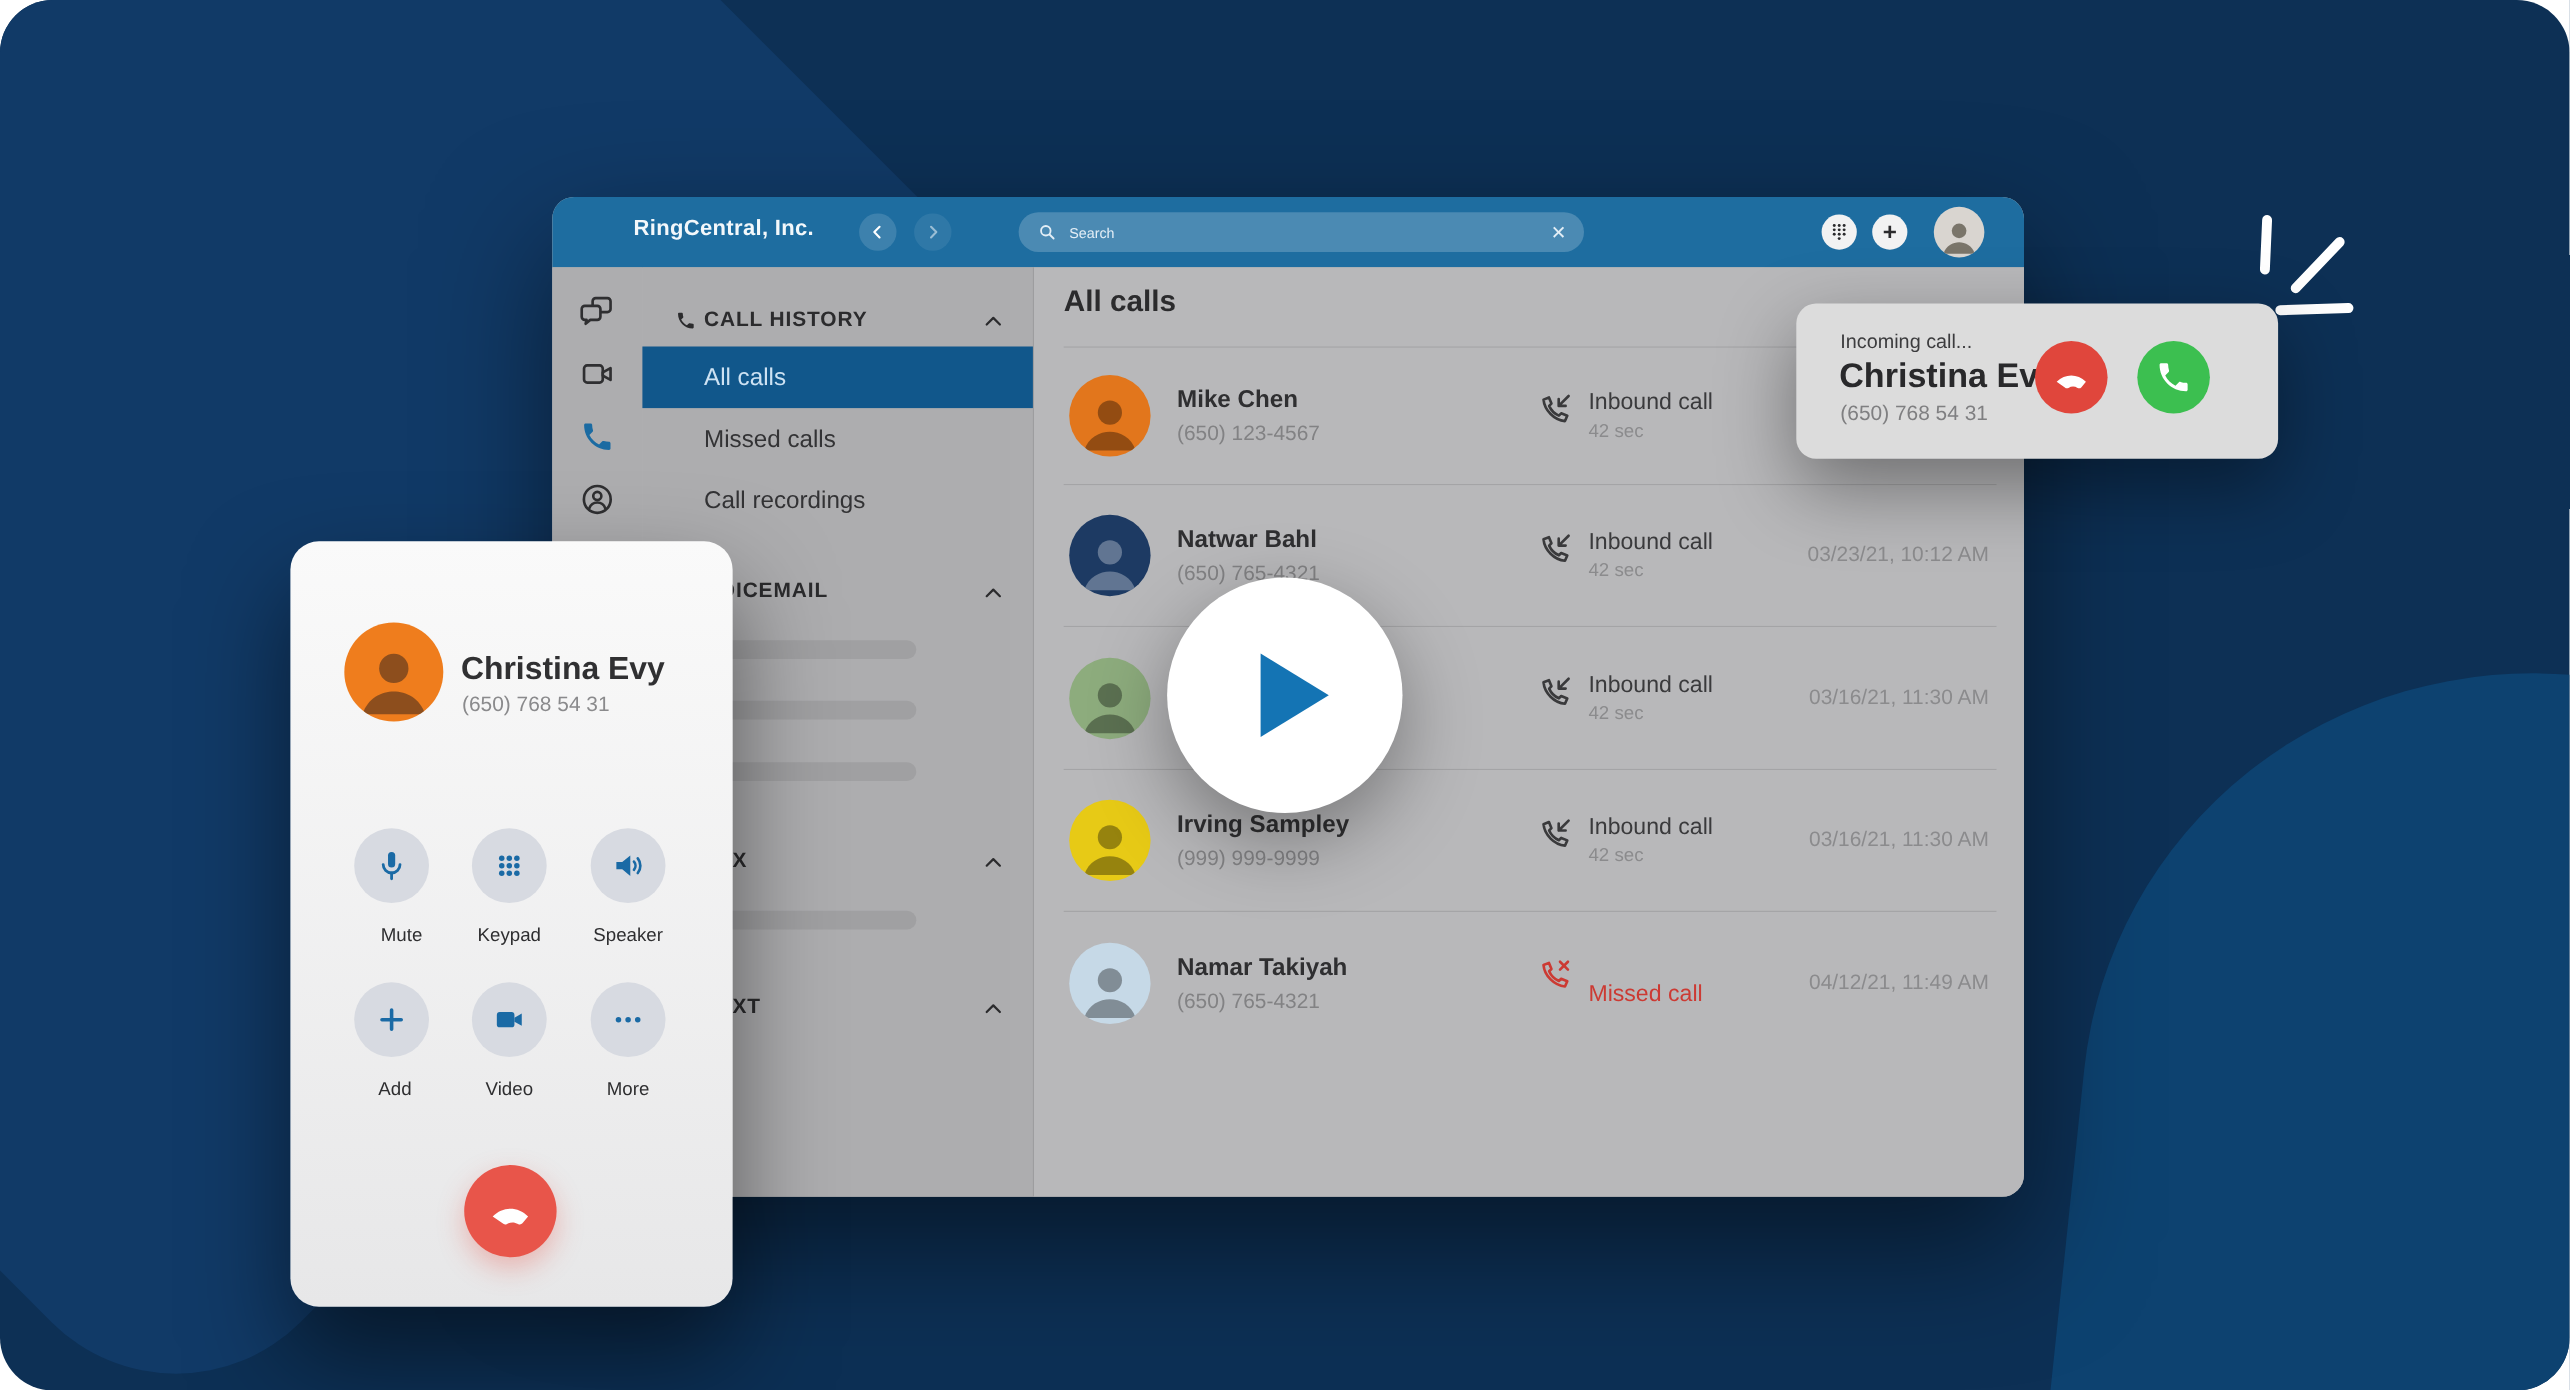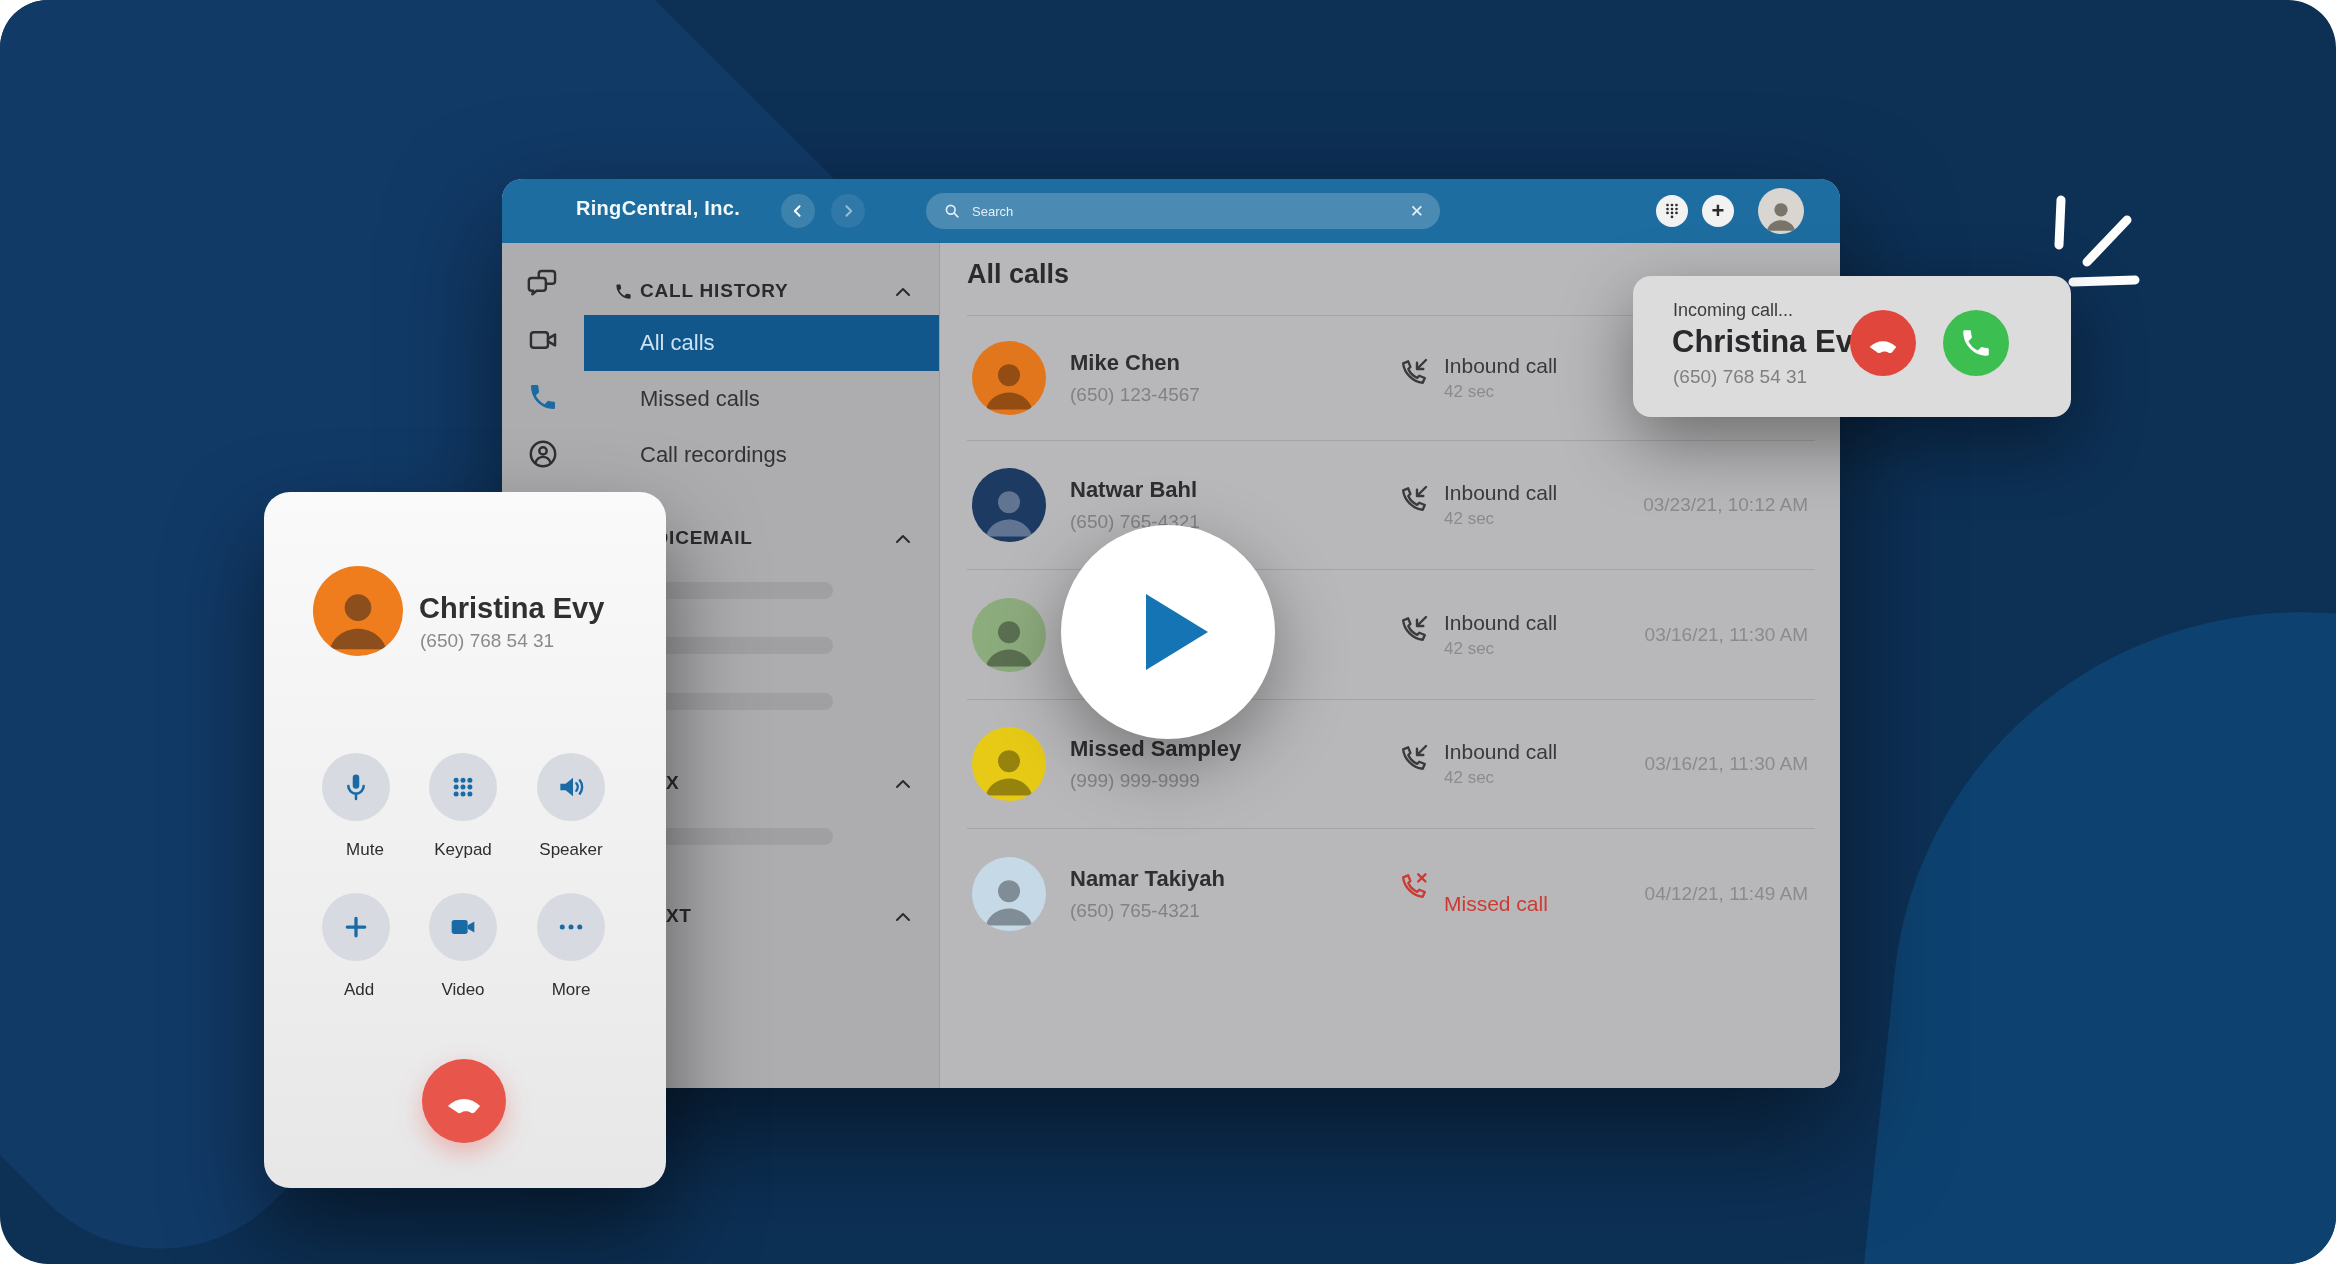--- a/index.html
+++ b/index.html
@@ -303,21 +303,21 @@
         </div>
 
         <div class="row" style="top:456px;height:129px;">
           <div class="avatar" style="background: rgb(231, 202, 22);">
               <svg width="66" height="66" viewBox="0 0 24 24" fill="rgba(0,0,0,.35)">
                 <circle cx="12" cy="9.5" r="4"></circle>
                 <path d="M3.5 22c1.3-4.4 5.2-6.2 8.5-6.2s7.2 1.8 8.5 6.2z"></path>
               </svg>
             </div>
           <div class="who">
-              <div class="nm">Missed Sampley</div>
+              <div class="nm">Irving Sampley</div>
               <div class="ph">(999) 999-9999</div>
             </div>
           <div class="cinfo">
             <svg width="36" height="36" viewBox="0 0 24 24" fill="none" stroke="#3a3a3c" stroke-width="1.6" stroke-linecap="round" stroke-linejoin="round">
                 <path d="M4.8 6.2c.6 6.5 6.5 12.4 13 13l1.4-3.2-3.7-1.5-1.4 1.4c-2.3-1-4.9-3.6-5.9-5.9l1.4-1.4-1.5-3.7z"></path>
                 <path d="M20 4 L14 10 M14 5.8 V10 H18.2"></path>
               </svg>
             <div>
                 <div class="ctype">Inbound call</div>
                 <div class="cdur">42 sec</div>

